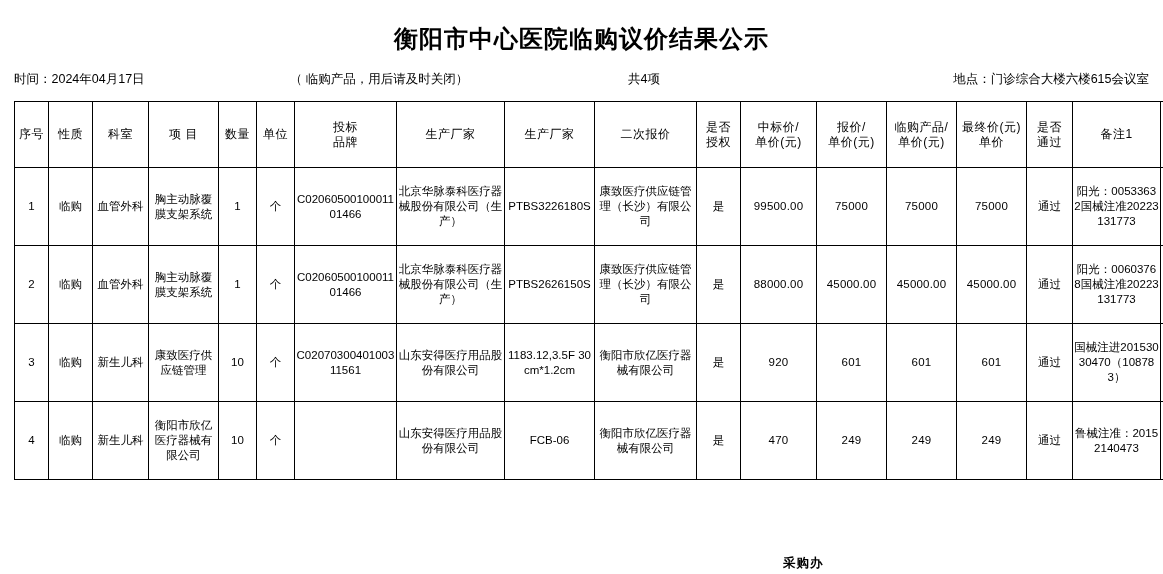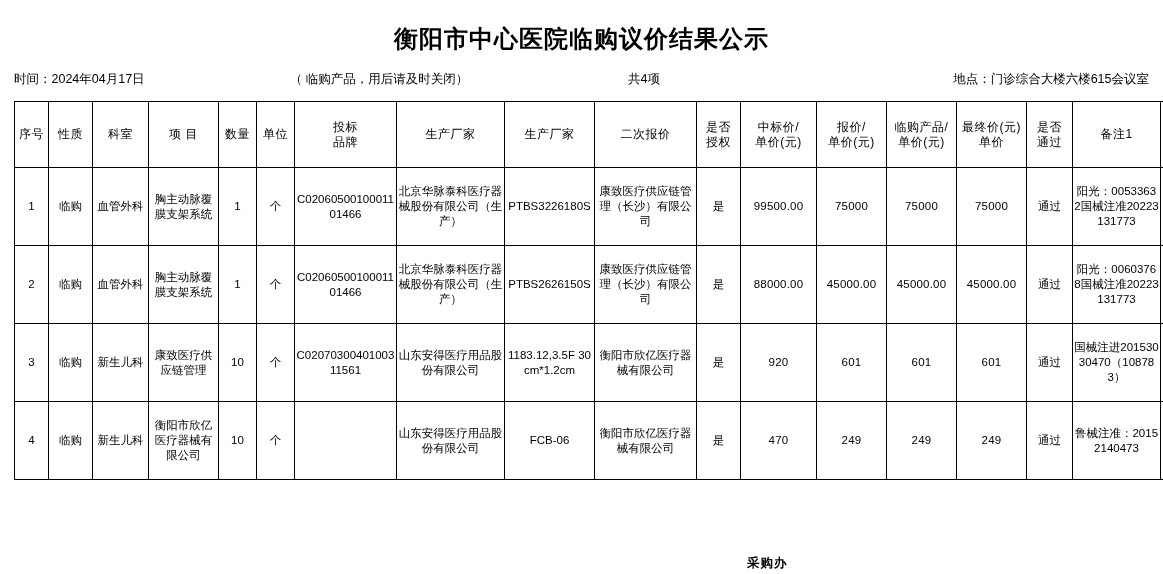--- a/index.html
+++ b/index.html
@@ -93,21 +93,21 @@
   .footer {
     position: absolute;
     left: 0;
     bottom: 46px;
     width: 1163px;
     display: flex;
     font-size: 12.5px;
   }
   .footer .sign {
     position: absolute;
-    left: 747px;
+    left: 783px;
     font-weight: bold;
     letter-spacing: 1px;
     text-align: center;
   }
   .footer .date {
     position: absolute;
     left: 848px;
     margin-top: 28px;
   }
   td.money { letter-spacing: 0.2px; }

